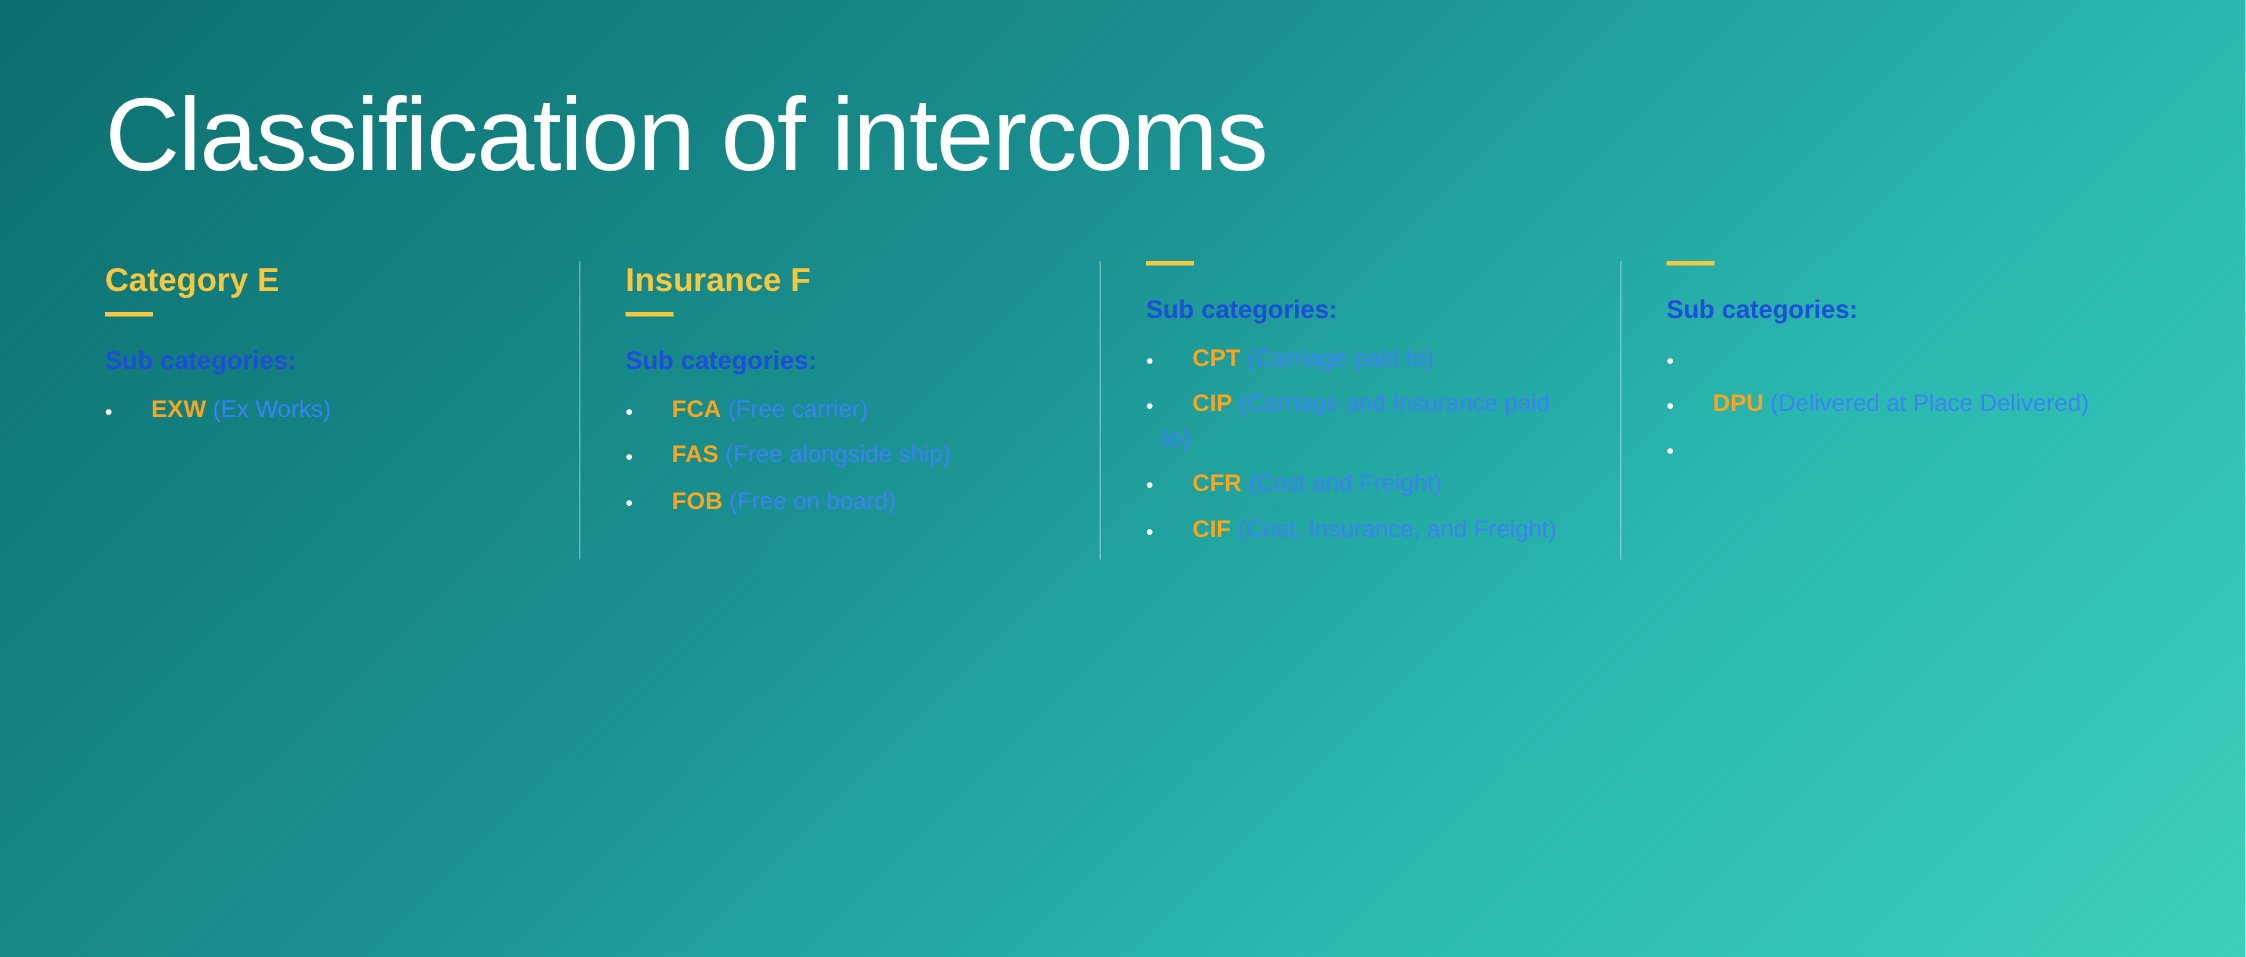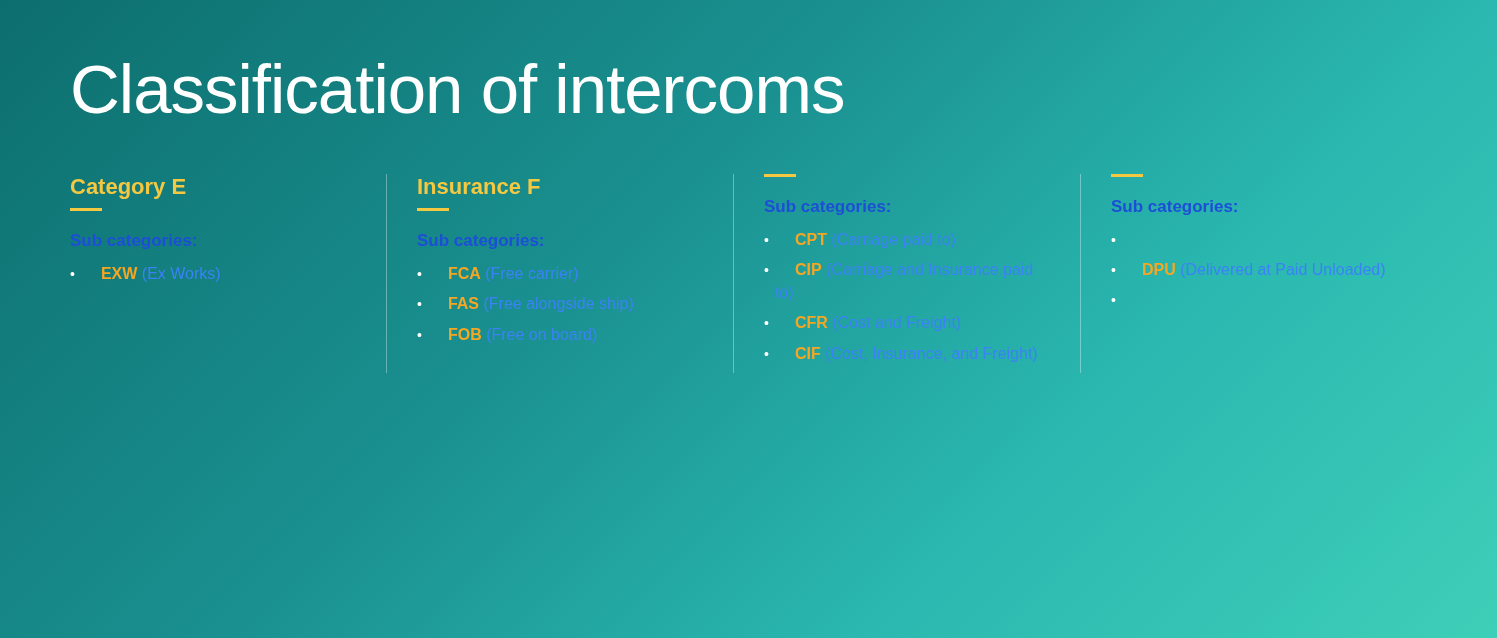--- a/index.html
+++ b/index.html
@@ -196,21 +196,21 @@
       <div class="category-underline"></div>
       <div class="sub-categories-label">Sub categories:</div>
       <ul class="sub-list">
         <li>
           <span class="bullet">•</span>
         </li>
         <li>
           <span class="bullet">•</span>
           <span>
             <span class="code">DPU</span>
-            <span class="desc"> (Delivered at Paid Unloaded)</span>
+            <span class="desc"> (Delivered at Place Delivered)</span>
           </span>
         </li>
         <li>
           <span class="bullet">•</span>
         </li>
       </ul>
     </div>
 
   </div>
 </div>

